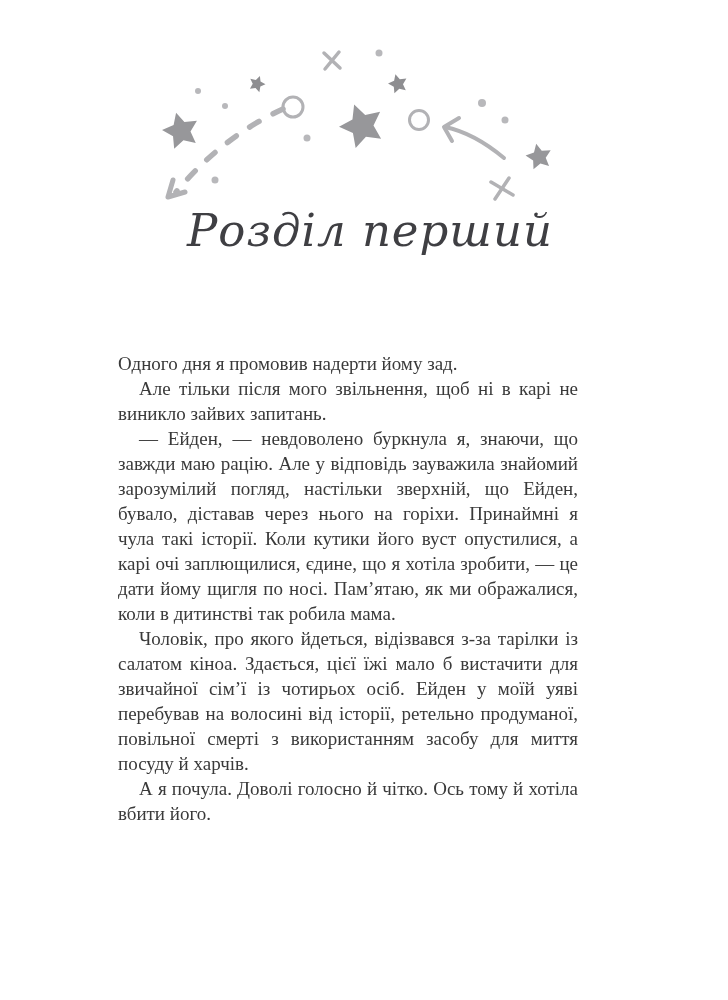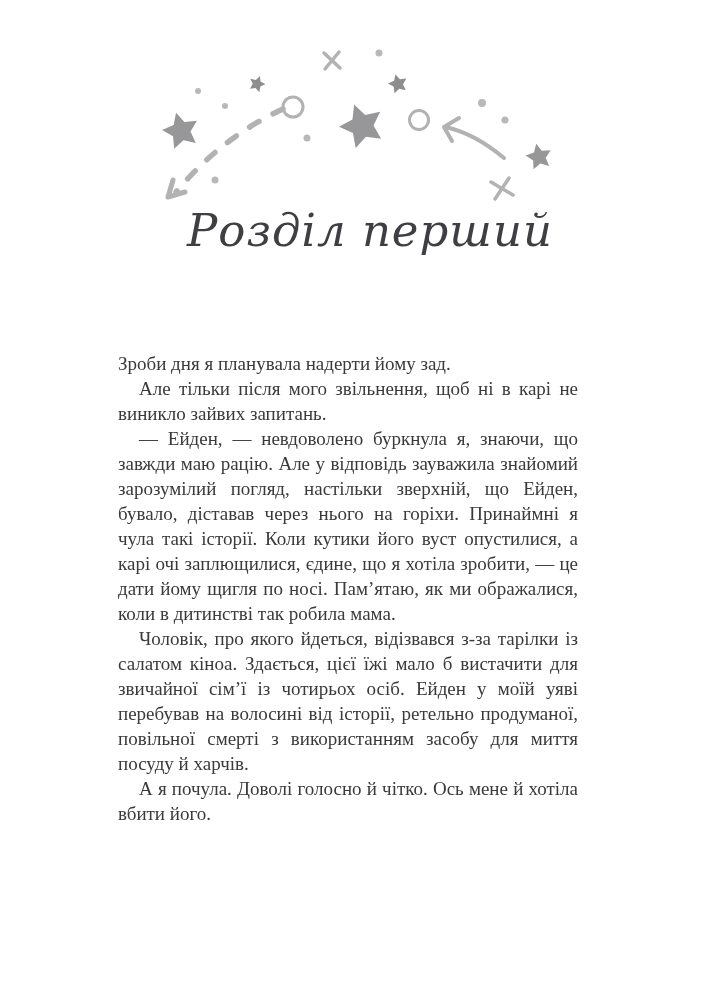--- a/index.html
+++ b/index.html
@@ -85,20 +85,20 @@
     <circle cx="307" cy="138" r="3.5" fill="#b8b8bb"></circle>
     <circle cx="215" cy="180" r="3.5" fill="#b8b8bb"></circle>
     <circle cx="379" cy="53" r="3.5" fill="#b8b8bb"></circle>
     <circle cx="482" cy="103" r="4" fill="#b8b8bb"></circle>
     <circle cx="505" cy="120" r="3.5" fill="#b8b8bb"></circle>
   </svg>
 
   <h1 class="chapter-title">Розділ перший</h1>
 
   <div class="body-text">
-    <p class="no-indent">Зроби дня я планувала надерти йому зад.</p>
+    <p class="no-indent">Одного дня я промовив надерти йому зад.</p>
     <p>Але тільки після мого звільнення, щоб ні в карі не виникло зайвих запитань.</p>
     <p>— Ейден, — невдоволено буркнула я, знаючи, що завжди маю рацію. Але у відповідь зауважила знайомий зарозумілий погляд, настільки зверхній, що Ейден, бувало, діставав через нього на горіхи. Принаймні я чула такі історії. Коли кутики його вуст опустилися, а карі очі заплющилися, єдине, що я хотіла зробити, — це дати йому щигля по носі. Пам’ятаю, як ми ображалися, коли в дитинстві так робила мама.</p>
     <p>Чоловік, про якого йдеться, відізвався з-за тарілки із салатом кіноа. Здається, цієї їжі мало б вистачити для звичайної сім’ї із чотирьох осіб. Ейден у моїй уяві перебував на волосині від історії, ретельно продуманої, повільної смерті з використанням засобу для миття посуду й харчів.</p>
-    <p>А я почула. Доволі голосно й чітко. Ось мене й хотіла вбити його.</p>
+    <p>А я почула. Доволі голосно й чітко. Ось тому й хотіла вбити його.</p>
   </div>
 
 </div>
 
 </body></html>

